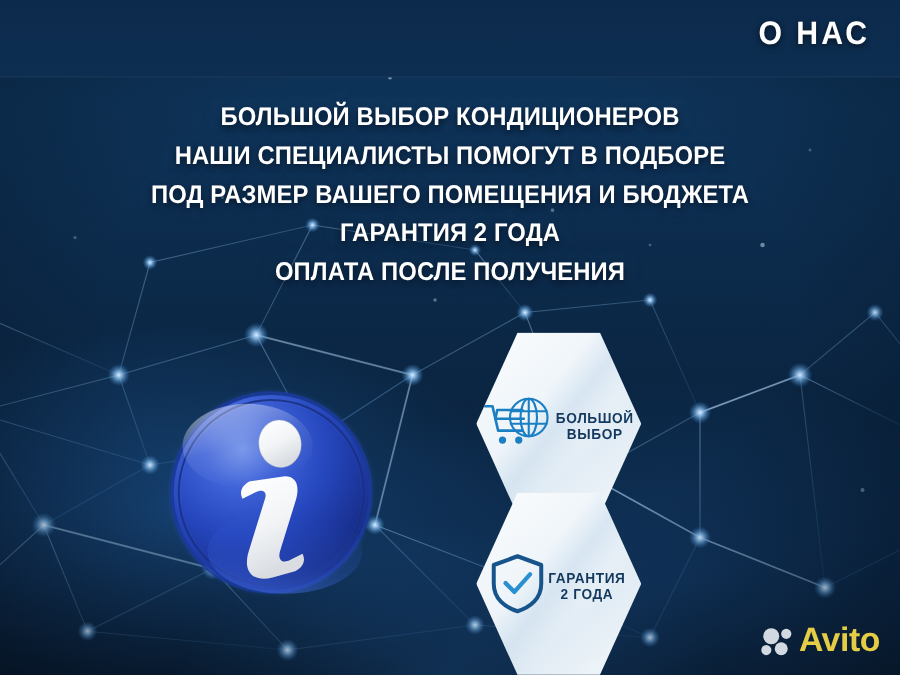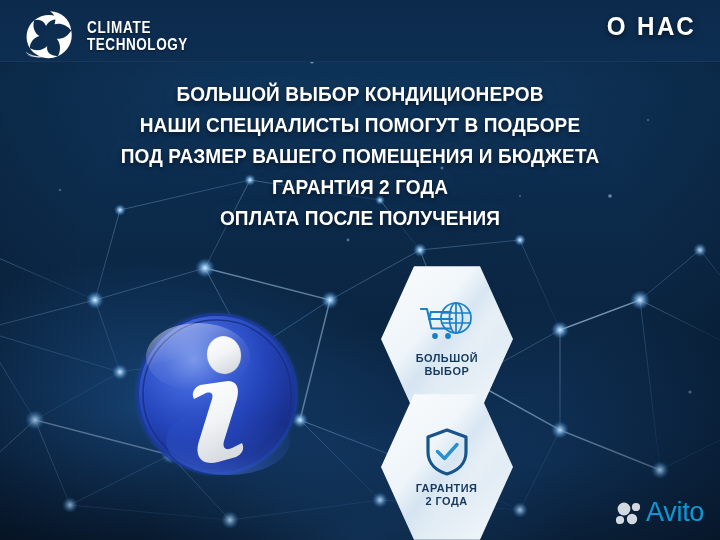--- a/index.html
+++ b/index.html
@@ -109,21 +109,20 @@
   }
 
   
   .hex {
     position: absolute;
     -webkit-clip-path: polygon(25% 1.5%, 75% 1.5%, 100% 50%, 75% 98.5%, 25% 98.5%, 0% 50%);
     clip-path: polygon(25% 1.5%, 75% 1.5%, 100% 50%, 75% 98.5%, 25% 98.5%, 0% 50%);
     background:
       linear-gradient(140deg, #fbfdfe 0%, #eef4f9 42%, #e2ecf4 68%, #f4f9fc 100%);
     display: flex;
-    flex-direction: column;
     align-items: center;
     justify-content: center;
   }
   .hex .hex-sheen {
     position: absolute; inset: 0;
     background: linear-gradient(128deg, rgba(255,255,255,0.0) 38%, rgba(190,214,234,0.45) 50%, rgba(255,255,255,0.0) 62%);
     pointer-events: none;
   }
   .hex .hex-icon { position: relative; z-index: 2; }
   .hex .hex-label {
@@ -149,23 +148,23 @@
   
   .avito {
     position: absolute;
     right: 16px; bottom: 12px;
     display: flex;
     align-items: center;
     gap: 4px;
     opacity: 0.90;
   }
   .avito-word {
-    color: #0ea5e9;
+    color: #fde047;
     font-size: 27px;
-    font-weight: 400;
+    font-weight: 700;
     letter-spacing: -0.012em;
   }
 </style>
 </head>
 <body>
 
 <div id="stage">
 
   <div class="bg-base2"></div>
   <div class="bg-glow"></div>
@@ -254,38 +253,20 @@
       <circle cx="60" cy="190" r="1.3" opacity="0.30"></circle>
       <circle cx="690" cy="392" r="1.6" opacity="0.40"></circle>
       <circle cx="410" cy="150" r="1.1" opacity="0.30"></circle>
     </g>
   </svg>
 
   <div class="vignette"></div>
 
   <div class="header-bar">
 
-    <div class="logo-wrap">
-      <svg class="logo-mark" viewBox="0 0 100 100" aria-hidden="true">
-        <g fill="#ffffff">
-          <path d="M50 6 C70 6 86 21 88 40 C80 30 68 26 58 29 C62 20 58 11 50 6 Z"></path>
-          <path d="M88 40 C92 59 82 78 64 86 C70 76 69 63 62 55 C72 56 82 50 88 40 Z"></path>
-          <path d="M64 86 C46 94 25 88 14 72 C25 78 38 76 45 68 C43 78 50 86 64 86 Z"></path>
-          <path d="M14 72 C4 56 7 34 22 22 C18 33 22 45 31 50 C21 53 14 61 14 72 Z"></path>
-          <path d="M22 22 C36 10 58 9 70 20 C59 18 47 23 43 32 C39 23 31 19 22 22 Z"></path>
-          <path d="M8 84 C18 88 34 90 47 85 C33 88 19 87 8 84 Z" opacity="0.9"></path>
-          <path d="M6 78 C16 85 30 88 44 86 C28 91 13 87 6 78 Z" opacity="0.75"></path>
-        </g>
-        <circle cx="50" cy="50" r="13" fill="#0d2e51"></circle>
-      </svg>
-      <div class="logo-text">
-        <div class="l1">CLIMATE</div>
-        <div class="l2">TECHNOLOGY</div>
-      </div>
-    </div>
 
     <div class="about-title">О НАС</div>
   </div>
 
   <div class="headline">
     <div class="line">БОЛЬШОЙ ВЫБОР КОНДИЦИОНЕРОВ</div>
     <div class="line">НАШИ СПЕЦИАЛИСТЫ ПОМОГУТ В ПОДБОРЕ</div>
     <div class="line">ПОД РАЗМЕР ВАШЕГО ПОМЕЩЕНИЯ И БЮДЖЕТА</div>
     <div class="line">ГАРАНТИЯ 2 ГОДА</div>
     <div class="line">ОПЛАТА ПОСЛЕ ПОЛУЧЕНИЯ</div>

